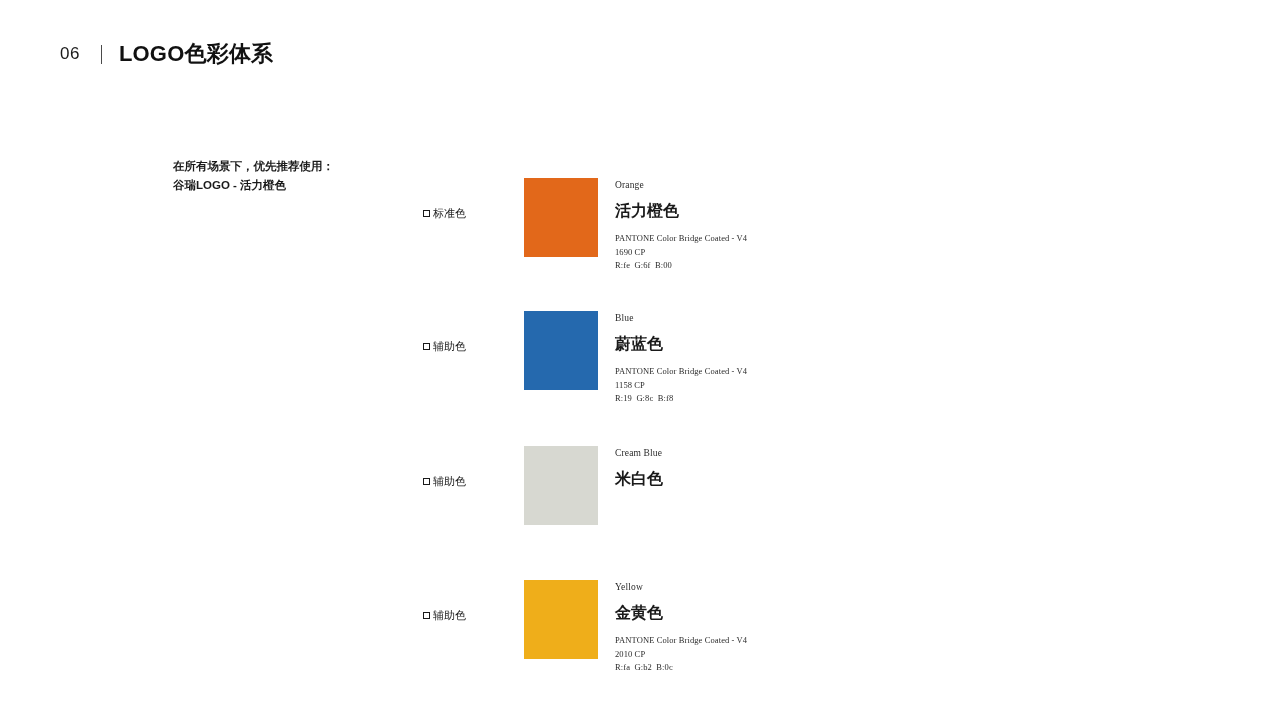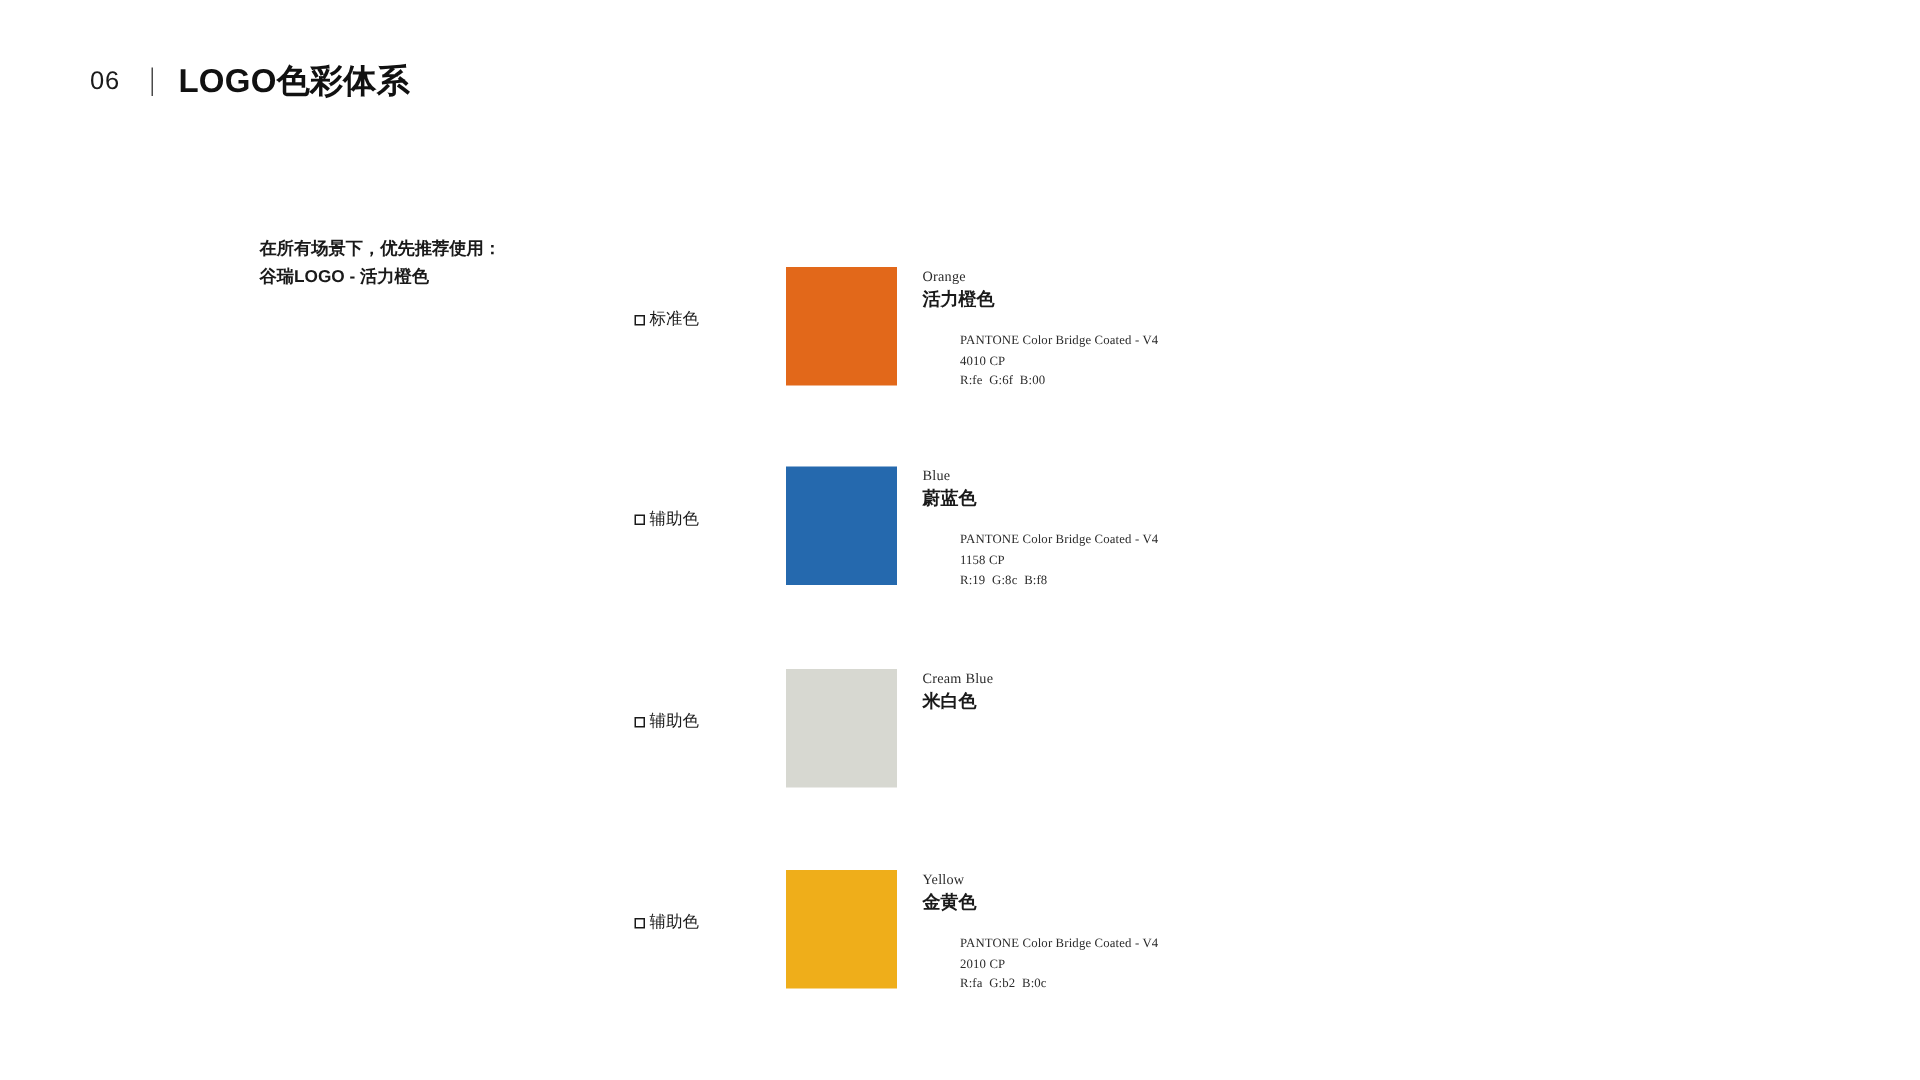--- a/index.html
+++ b/index.html
@@ -116,37 +116,36 @@
     font-family: Liberation Serif, serif;
   }
   .info-en {
     font-size: 9.5px;
     font-weight: 400;
     color: #2b2b2b;
     line-height: 13px;
     letter-spacing: 0.15px;
   }
   .info-cn {
-    font-size: 12px;
+    font-size: 16px;
     font-weight: 700;
     color: #1a1a1a;
     line-height: 14px;
-    margin-top: 0px;
+    margin-top: 12px;
   }
   .info-meta {
     margin-top: 14px;
   }
   .meta-line {
     font-size: 8.5px;
     font-weight: 400;
     color: #2b2b2b;
     line-height: 13.5px;
     letter-spacing: 0.1px;
     white-space: pre;
-    margin-left: 25px;
   }
 </style>
 </head>
 <body>
 
 <div class="page-header">
   <span class="header-number">06</span>
   <span class="header-divider"></span>
   <span class="header-title">LOGO色彩体系</span>
 </div>
@@ -161,21 +160,21 @@
       <div class="row-kind">
         <span class="kind-box"></span>
         <span>标准色</span>
       </div>
       <div class="swatch-chip" style="background: rgb(226, 104, 26);"></div>
       <div class="swatch-info">
         <div class="info-en">Orange</div>
         <div class="info-cn">活力橙色</div>
         <div class="info-meta">
           <div class="meta-line">PANTONE Color Bridge Coated - V4</div>
-          <div class="meta-line">4010 CP</div>
+          <div class="meta-line">1690 CP</div>
           <div class="meta-line">R:fe  G:6f  B:00</div>
         </div>
       </div>
     </div>
     <div class="swatch-row" style="top: 311px;">
       <div class="row-kind">
         <span class="kind-box"></span>
         <span>辅助色</span>
       </div>
       <div class="swatch-chip" style="background: rgb(37, 105, 174);"></div>

